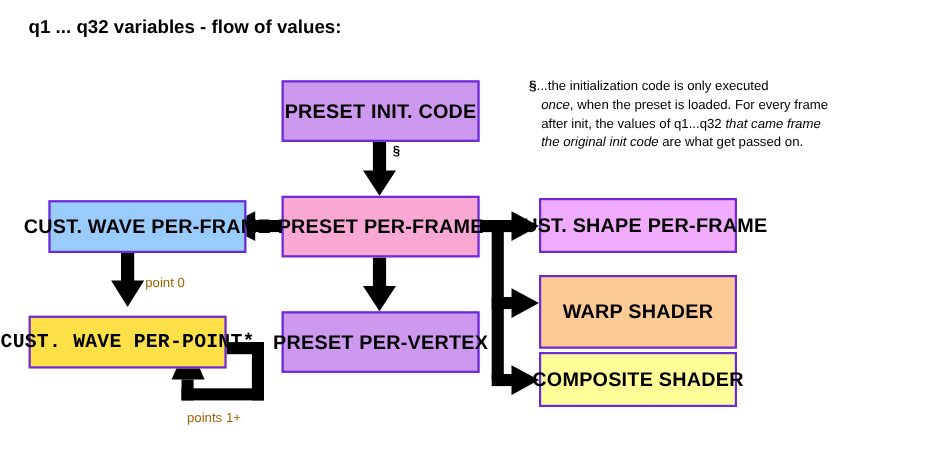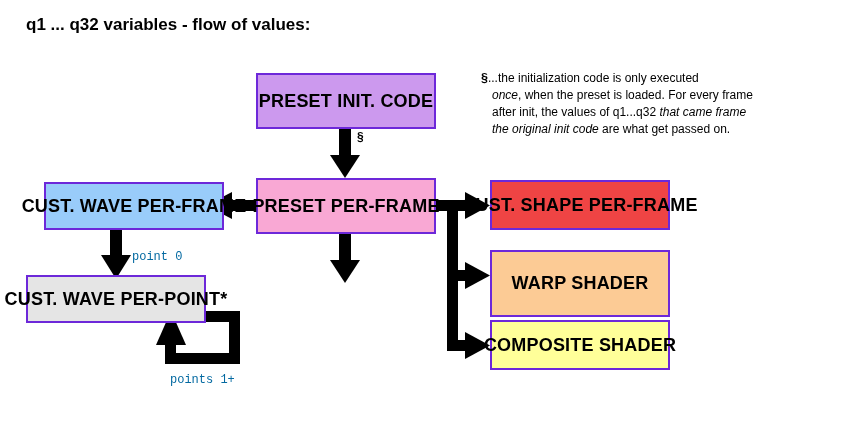--- a/index.html
+++ b/index.html
@@ -46,23 +46,22 @@
     font-size: 18px;
     font-weight: bold;
     color: #000000;
     letter-spacing: 0.2px;
     text-align: center;
     white-space: nowrap;
   }
   .edge-label {
     position: absolute;
     font-size: 12px;
-    color: #0369a1;
+    color: #a16207;
     white-space: nowrap;
-    font-family: Liberation Mono, monospace;
   }
   .footnote-marker {
     position: absolute;
     font-size: 12px;
     font-weight: bold;
     color: #000000;
   }
   .note-block {
     position: absolute;
     left: 481px;
@@ -137,30 +136,33 @@
   </svg>
 
   <div class="node" style="left:256px; top:73px; width:180px; height:56px; background:#cc99ee;">
     <span>PRESET INIT. CODE</span>
   </div>
 
   <div class="node" style="left:256px; top:178px; width:180px; height:56px; background:#f9a8d4;">
     <span>PRESET PER-FRAME</span>
   </div>
 
+  <div class="node" style="left:256px; top:283px; width:180px; height:56px; background:#cc99ee;">
+    <span>PRESET PER-VERTEX</span>
+  </div>
 
   <div class="node" style="left:26px; top:182px; width:180px; height:48px; background:#99ccfa;margin-left:18px;">
     <span>CUST. WAVE PER-FRAME</span>
   </div>
 
-  <div class="node" style="left:26px; top:275px; width:180px; height:48px; background:#e5e5e5;">
+  <div class="node" style="left:26px; top:287px; width:180px; height:48px; background:#fde047;font-family:Liberation Mono, monospace;">
     <span>CUST. WAVE PER-POINT*</span>
   </div>
 
-  <div class="node" style="left:490px; top:180px; width:180px; height:50px; background:#ef4444;">
+  <div class="node" style="left:490px; top:180px; width:180px; height:50px; background:#f0abfc;">
     <span>CUST. SHAPE PER-FRAME</span>
   </div>
 
   <div class="node" style="left:490px; top:250px; width:180px; height:67px; background:#fccb95;">
     <span>WARP SHADER</span>
   </div>
 
   <div class="node" style="left:490px; top:320px; width:180px; height:50px; background:#ffff99;justify-content:center;">
     <span>COMPOSITE SHADER</span>
   </div>

